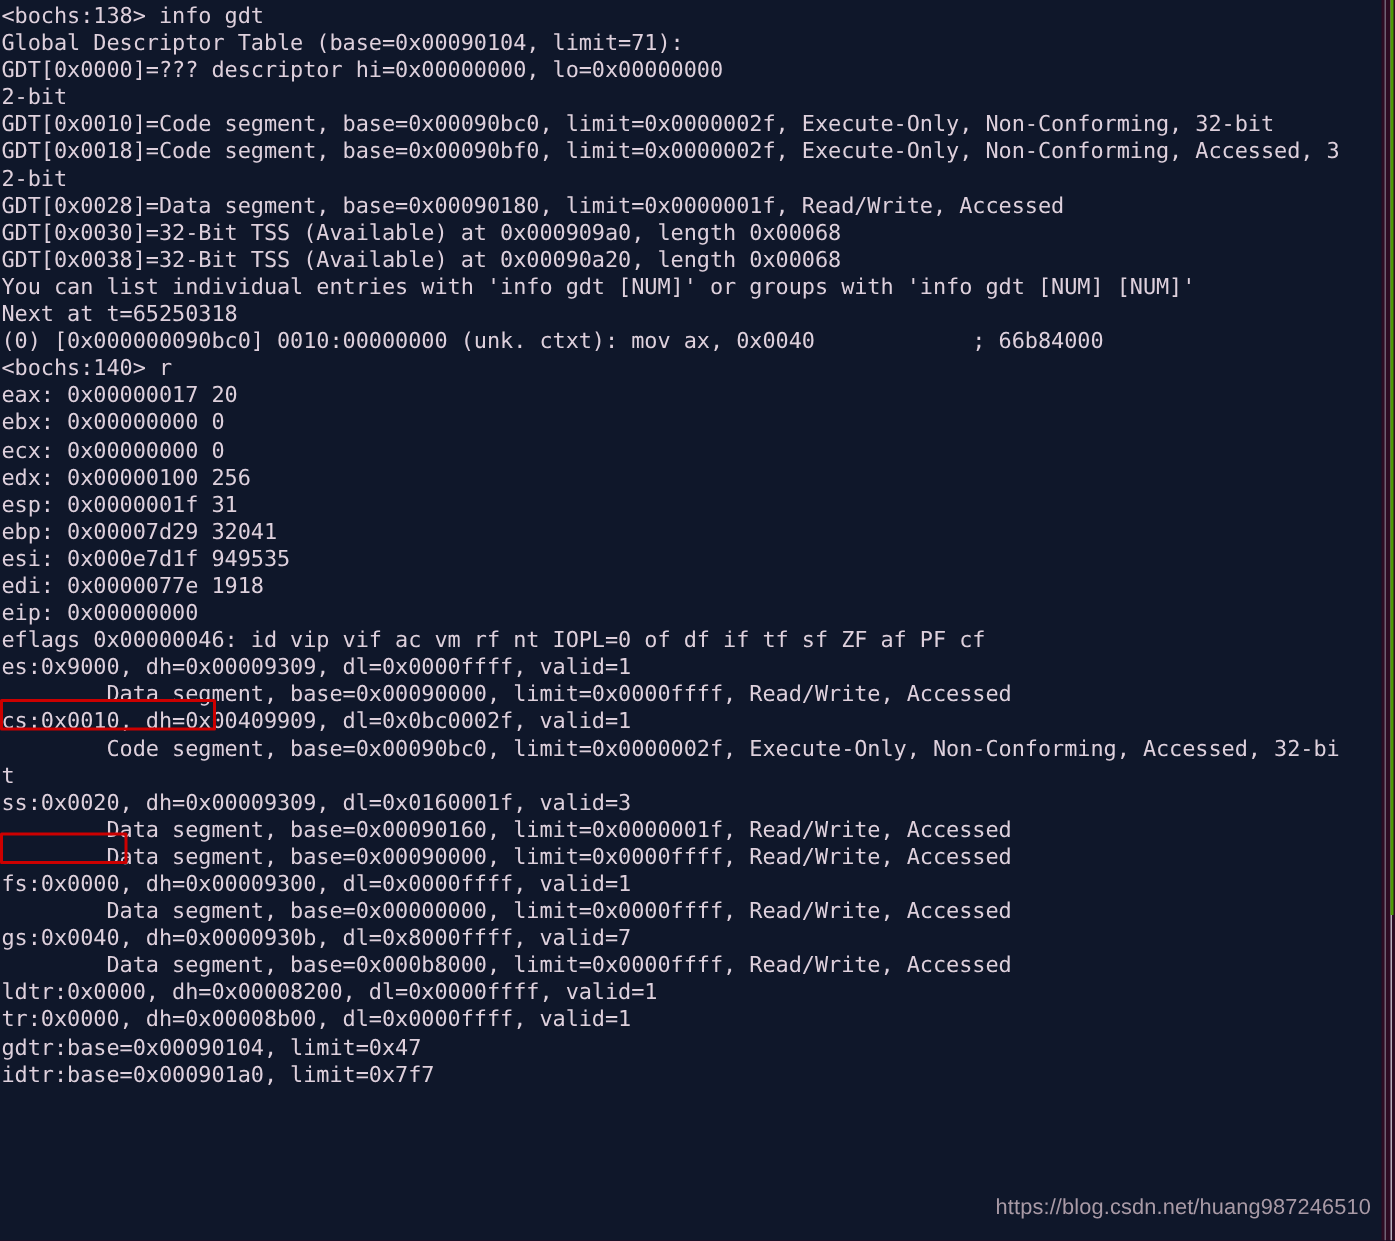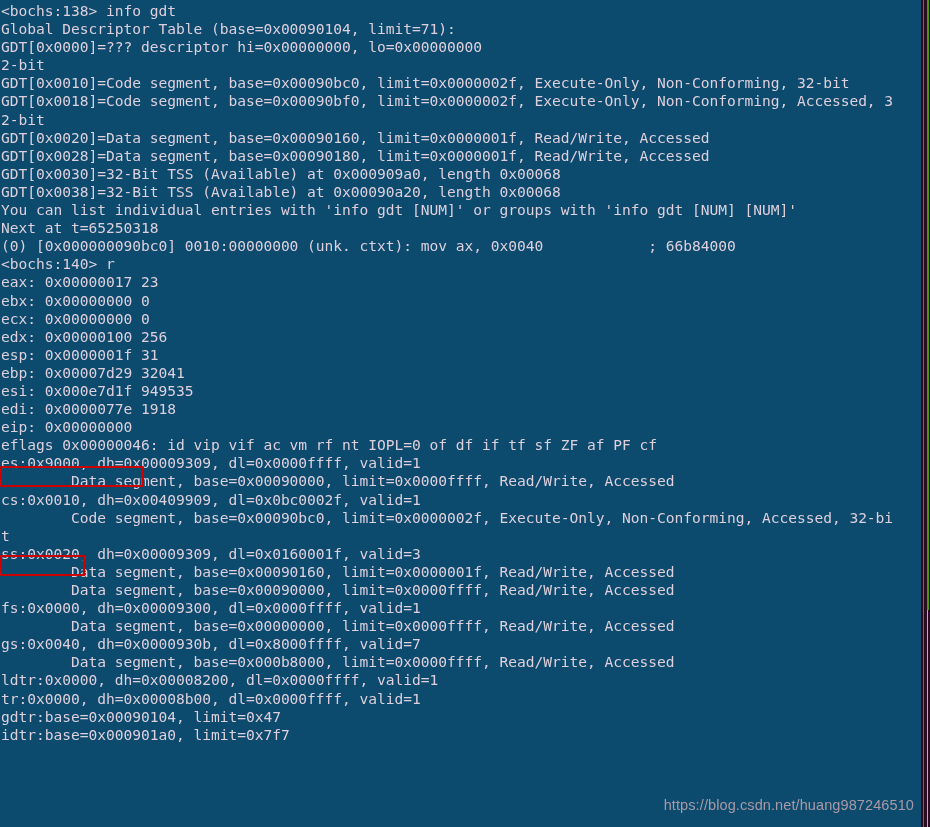--- a/index.html
+++ b/index.html
@@ -11,21 +11,21 @@
   body {
     width: 930px;
     height: 827px;
     overflow: hidden;
     font-family: "DejaVu Sans Mono", "Liberation Mono", monospace;
   }
   #terminal {
     position: relative;
     width: 930px;
     height: 827px;
-    background: #0c4a6e;
+    background: #0f172a;
     box-sizing: border-box;
     overflow: hidden;
   }
   #console {
     position: absolute;
     left: 0;
     top: 0;
     width: 921px;
     height: 827px;
     padding: 2px 0 0 1px;
@@ -97,29 +97,28 @@
 <div id="terminal">
 
   <div id="console">
       <span class="tline">&lt;bochs:138&gt; info gdt</span>
       <span class="tline">Global Descriptor Table (base=0x00090104, limit=71):</span>
       <span class="tline">GDT[0x0000]=??? descriptor hi=0x00000000, lo=0x00000000</span>
       <span class="tline">2-bit</span>
       <span class="tline">GDT[0x0010]=Code segment, base=0x00090bc0, limit=0x0000002f, Execute-Only, Non-Conforming, 32-bit</span>
       <span class="tline">GDT[0x0018]=Code segment, base=0x00090bf0, limit=0x0000002f, Execute-Only, Non-Conforming, Accessed, 3</span>
       <span class="tline">2-bit</span>
-      <span class="tline">GDT[0x0020]=Data segment, base=0x00090160, limit=0x0000001f, Read/Write, Accessed</span>
       <span class="tline">GDT[0x0028]=Data segment, base=0x00090180, limit=0x0000001f, Read/Write, Accessed</span>
       <span class="tline">GDT[0x0030]=32-Bit TSS (Available) at 0x000909a0, length 0x00068</span>
       <span class="tline">GDT[0x0038]=32-Bit TSS (Available) at 0x00090a20, length 0x00068</span>
       <span class="tline">You can list individual entries with 'info gdt [NUM]' or groups with 'info gdt [NUM] [NUM]'</span>
       <span class="tline">Next at t=65250318</span>
       <span class="tline">(0) [0x000000090bc0] 0010:00000000 (unk. ctxt): mov ax, 0x0040            ; 66b84000</span>
       <span class="tline">&lt;bochs:140&gt; r</span>
-      <span class="tline">eax: 0x00000017 23</span>
+      <span class="tline">eax: 0x00000017 20</span>
       <span class="tline">ebx: 0x00000000 0</span>
       <span class="tline">ecx: 0x00000000 0</span>
       <span class="tline">edx: 0x00000100 256</span>
       <span class="tline">esp: 0x0000001f 31</span>
       <span class="tline">ebp: 0x00007d29 32041</span>
       <span class="tline">esi: 0x000e7d1f 949535</span>
       <span class="tline">edi: 0x0000077e 1918</span>
       <span class="tline">eip: 0x00000000</span>
       <span class="tline">eflags 0x00000046: id vip vif ac vm rf nt IOPL=0 of df if tf sf ZF af PF cf</span>
       <span class="tline">es:0x9000, dh=0x00009309, dl=0x0000ffff, valid=1</span>

